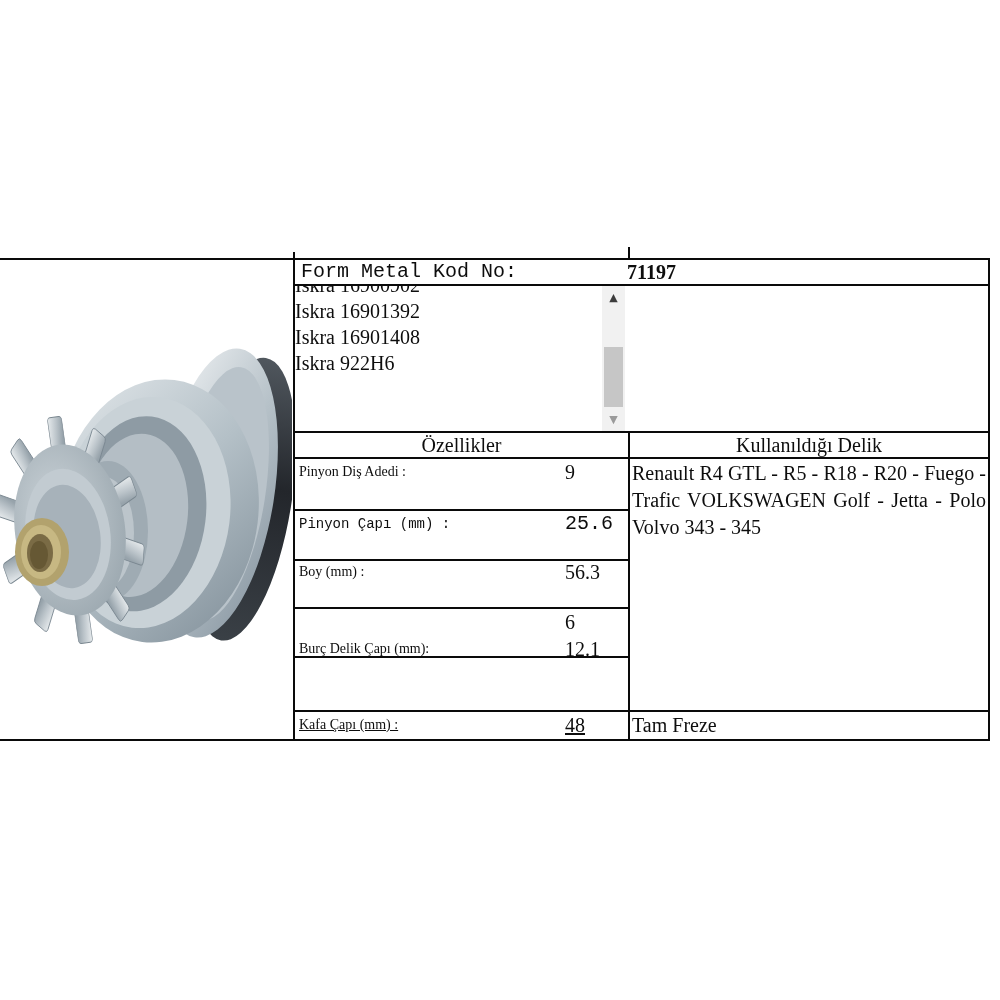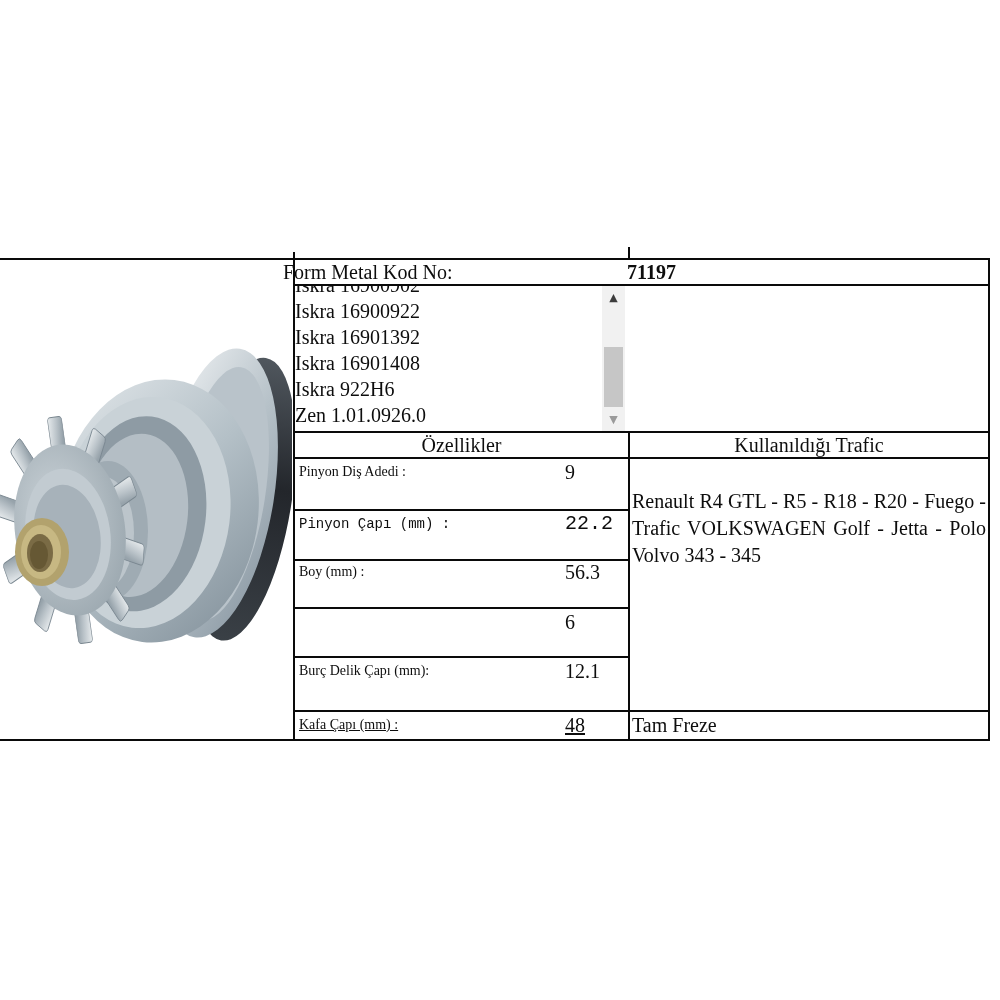--- a/index.html
+++ b/index.html
@@ -16,21 +16,21 @@
   .hl-spec{left:293px;width:337px;}
   #hl-s0{top:509px;} #hl-s1{top:559px;} #hl-s2{top:607px;} #hl-s3{top:656px;}
   #hl-tamtop{left:293px;top:710px;width:697px;}
   #hl-bottom{left:0;top:739px;width:990px;}
   #vl-left{left:293px;top:252px;height:489px;}
   #vl-mid-tick{left:628px;top:247px;height:11px;}
   #vl-mid{left:628px;top:431px;height:310px;}
   #vl-right{left:988px;top:258px;height:483px;}
 
   .txt{position:absolute;font-size:20px;line-height:24px;white-space:nowrap;}
-  #form-label{left:283px;top:260px;}
+  #form-label{left:301px;top:260px;font-family:Liberation Mono, monospace;}
   #form-value{left:627px;top:260px;font-weight:bold;}
 
   
   #oem-list{position:absolute;left:295px;top:286px;width:306px;height:145px;
             overflow:hidden;}
   #oem-list ul{margin:0;padding:0;list-style:none;font-size:20px;line-height:26px;}
   #oem-list li:first-child{margin-top:-14px;}
   #oem-scrollbar{position:absolute;left:602px;top:286px;width:23px;height:145px;
                  background:#f1f1f1;}
   #oem-scroll-thumb{position:absolute;left:2px;top:61px;width:19px;height:60px;
@@ -41,24 +41,24 @@
   #oem-scroll-down{bottom:4px;color:#9a9a9a;}
 
   .hdr{position:absolute;top:433px;height:24px;line-height:24px;
        font-size:20px;text-align:center;white-space:nowrap;}
   #hdr-ozellikler{left:295px;width:333px;}
   #hdr-kullanildigi{left:630px;width:358px;}
 
   .spec-label{position:absolute;left:299px;font-size:14px;line-height:24px;white-space:nowrap;}
   .spec-value{position:absolute;left:565px;font-size:20px;line-height:24px;white-space:nowrap;}
   .rt0{top:460px;} .rt1{top:512px;font-family:Liberation Mono, monospace;} .rt2{top:560px;}
-  .rt3{top:610px;} .rt4{top:659px;} .rt5{top:713px;text-decoration:underline;}
+  .rt3{top:610px;} .rt4{top:637px;} .rt5{top:713px;text-decoration:underline;}
 
   #usage-text{position:absolute;left:632px;top:460px;width:354px;
-              font-size:20px;line-height:27px;text-align:justify;margin-top:28px;}
+              font-size:20px;line-height:27px;text-align:justify;}
   #usage-note{left:632px;top:713px;}
 
   #product-photo{position:absolute;left:0;top:345px;width:292px;height:305px;}
 </style>
 </head>
 <body>
 
 <div class="page">
 
   <div id="product-photo">
@@ -149,40 +149,38 @@
   <div class="vl" id="vl-mid-tick"></div>
   <div class="vl" id="vl-mid"></div>
   <div class="vl" id="vl-right"></div>
 
   <div class="txt" id="form-label">Form Metal Kod No:</div>
   <div class="txt" id="form-value">71197</div>
 
   <div id="oem-list">
     <ul>
       <li>Iskra 16900902</li>
-      <li>Iskra 16900922</li>
       <li>Iskra 16901392</li>
       <li>Iskra 16901408</li>
       <li>Iskra 922H6</li>
-      <li>Zen 1.01.0926.0</li>
     </ul>
   </div>
   <div id="oem-scrollbar">
     <div class="scroll-arrow" id="oem-scroll-up">▲</div>
     <div id="oem-scroll-thumb"></div>
     <div class="scroll-arrow" id="oem-scroll-down">▼</div>
   </div>
 
   <div class="hdr" id="hdr-ozellikler">Özellikler</div>
-  <div class="hdr" id="hdr-kullanildigi">Kullanıldığı Trafic</div>
+  <div class="hdr" id="hdr-kullanildigi">Kullanıldığı Delik</div>
 
   <div class="spec-label rt0">Pinyon Diş Adedi :</div>
   <div class="spec-value rt0">9</div>
   <div class="spec-label rt1">Pinyon Çapı (mm) :</div>
-  <div class="spec-value rt1">22.2</div>
+  <div class="spec-value rt1">25.6</div>
   <div class="spec-label rt2">Boy (mm) :</div>
   <div class="spec-value rt2">56.3</div>
   <div class="spec-value rt3">6</div>
   <div class="spec-label rt4">Burç Delik Çapı (mm):</div>
   <div class="spec-value rt4">12.1</div>
   <div class="spec-label rt5">Kafa Çapı (mm) :</div>
   <div class="spec-value rt5">48</div>
 
   <div id="usage-text">Renault R4 GTL - R5 - R18 - R20 - Fuego - Trafic VOLKSWAGEN Golf - Jetta - Polo Volvo 343 - 345</div>
   <div class="txt" id="usage-note">Tam Freze</div>

